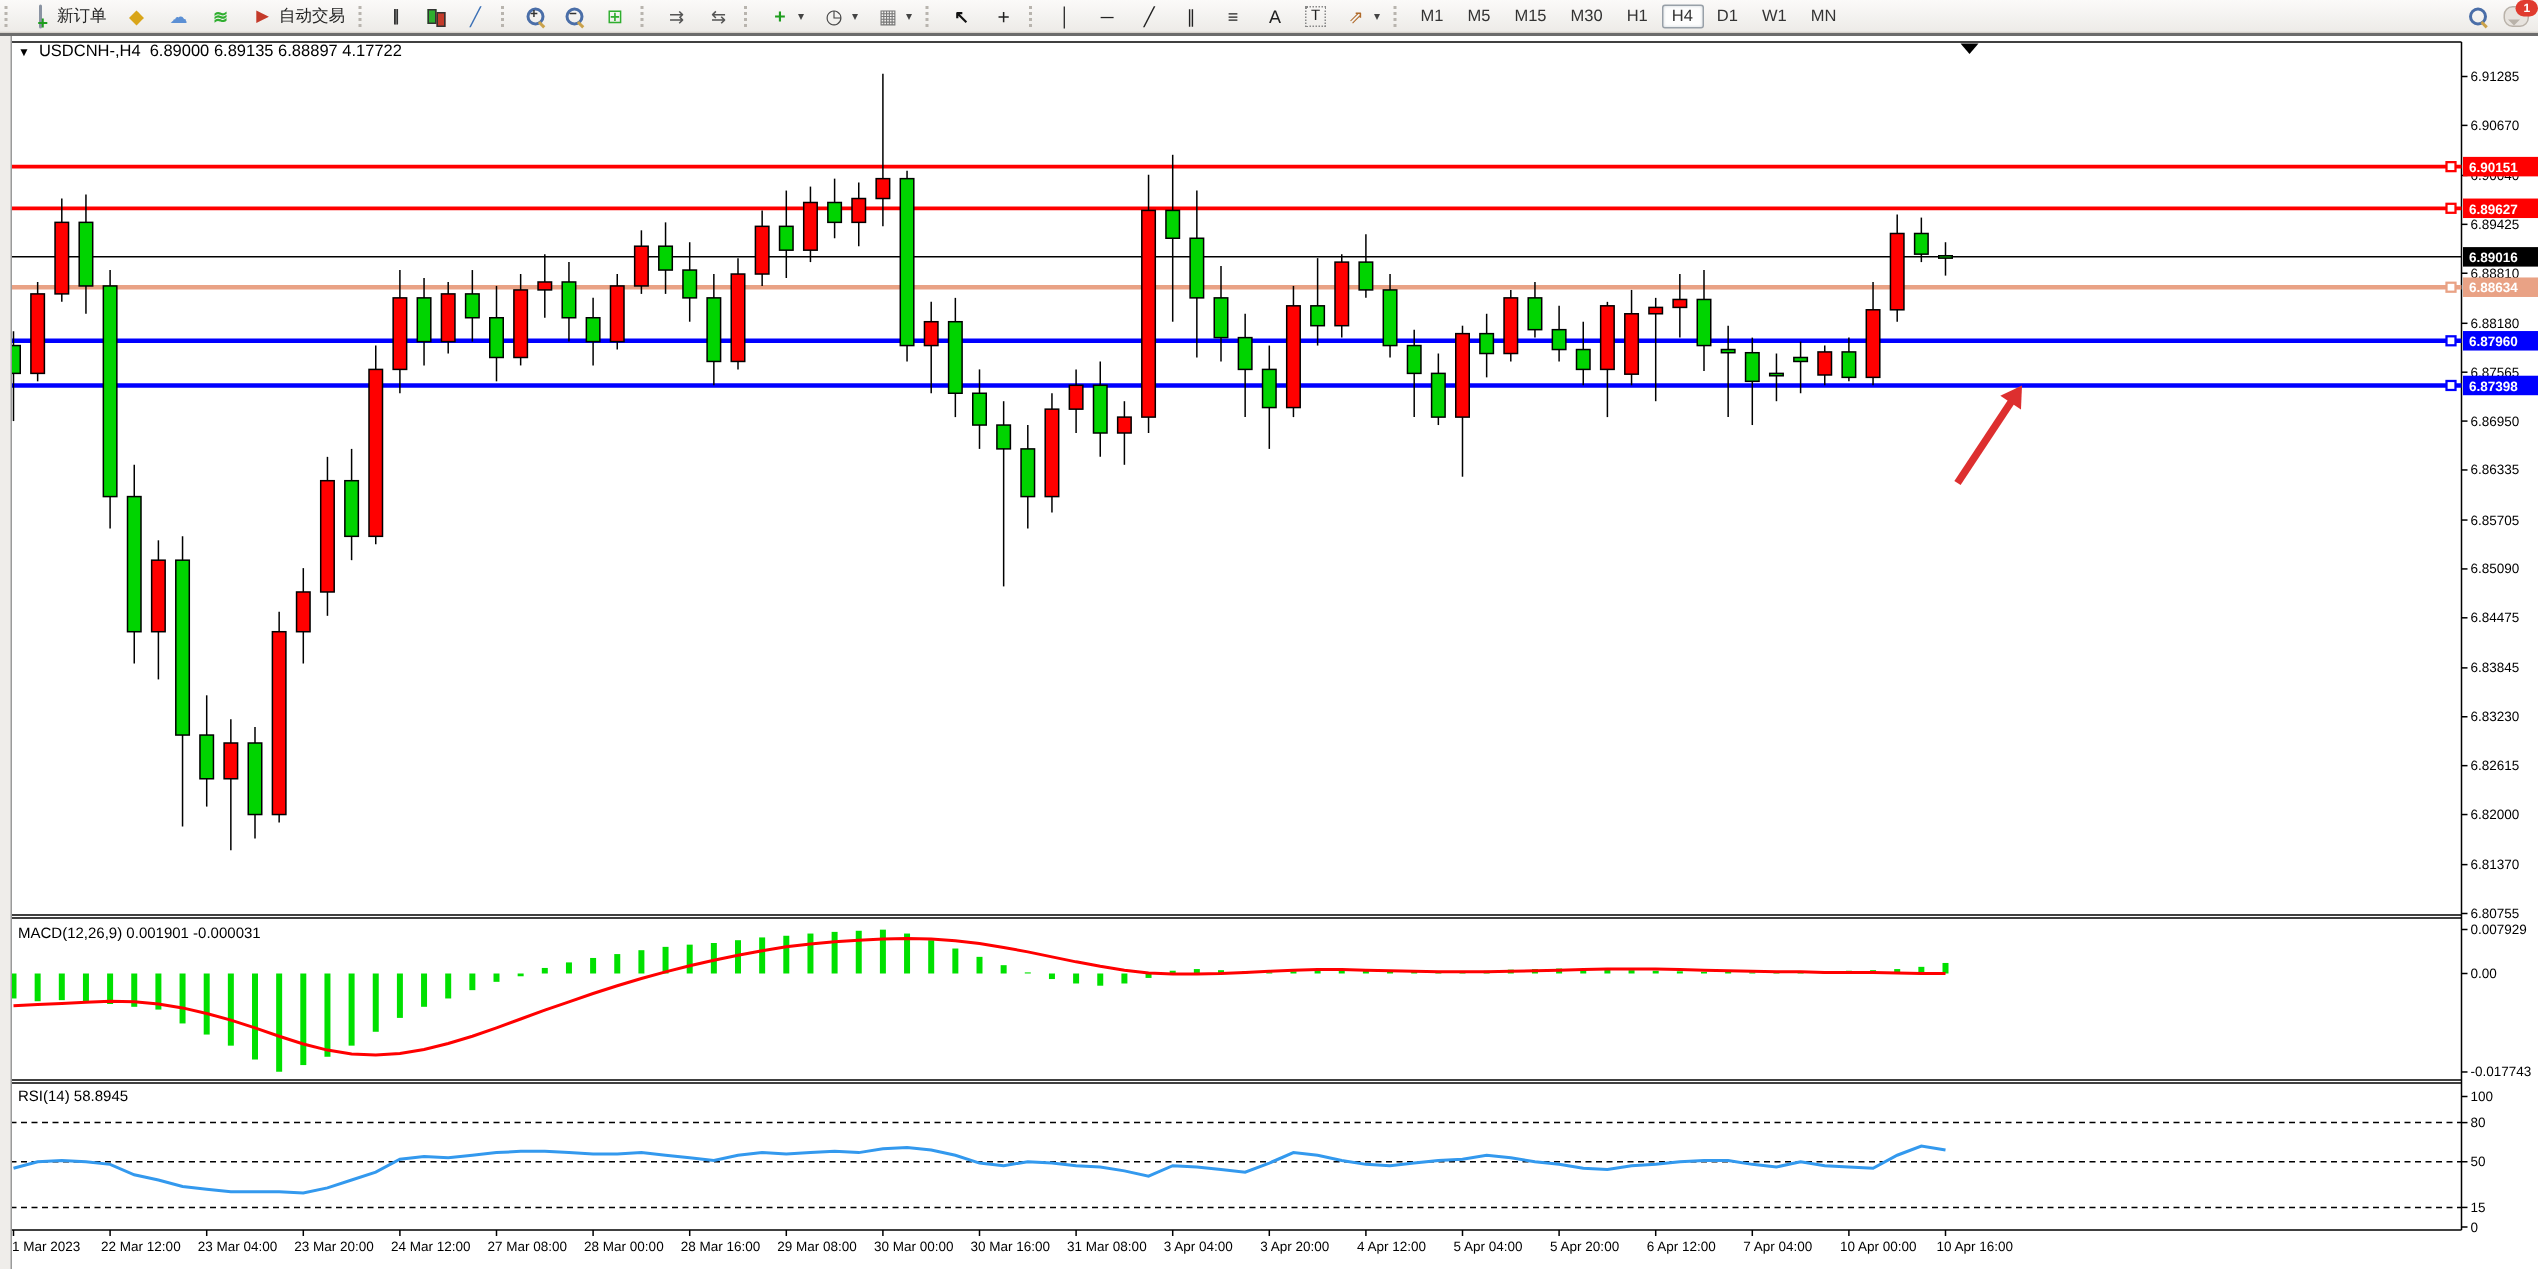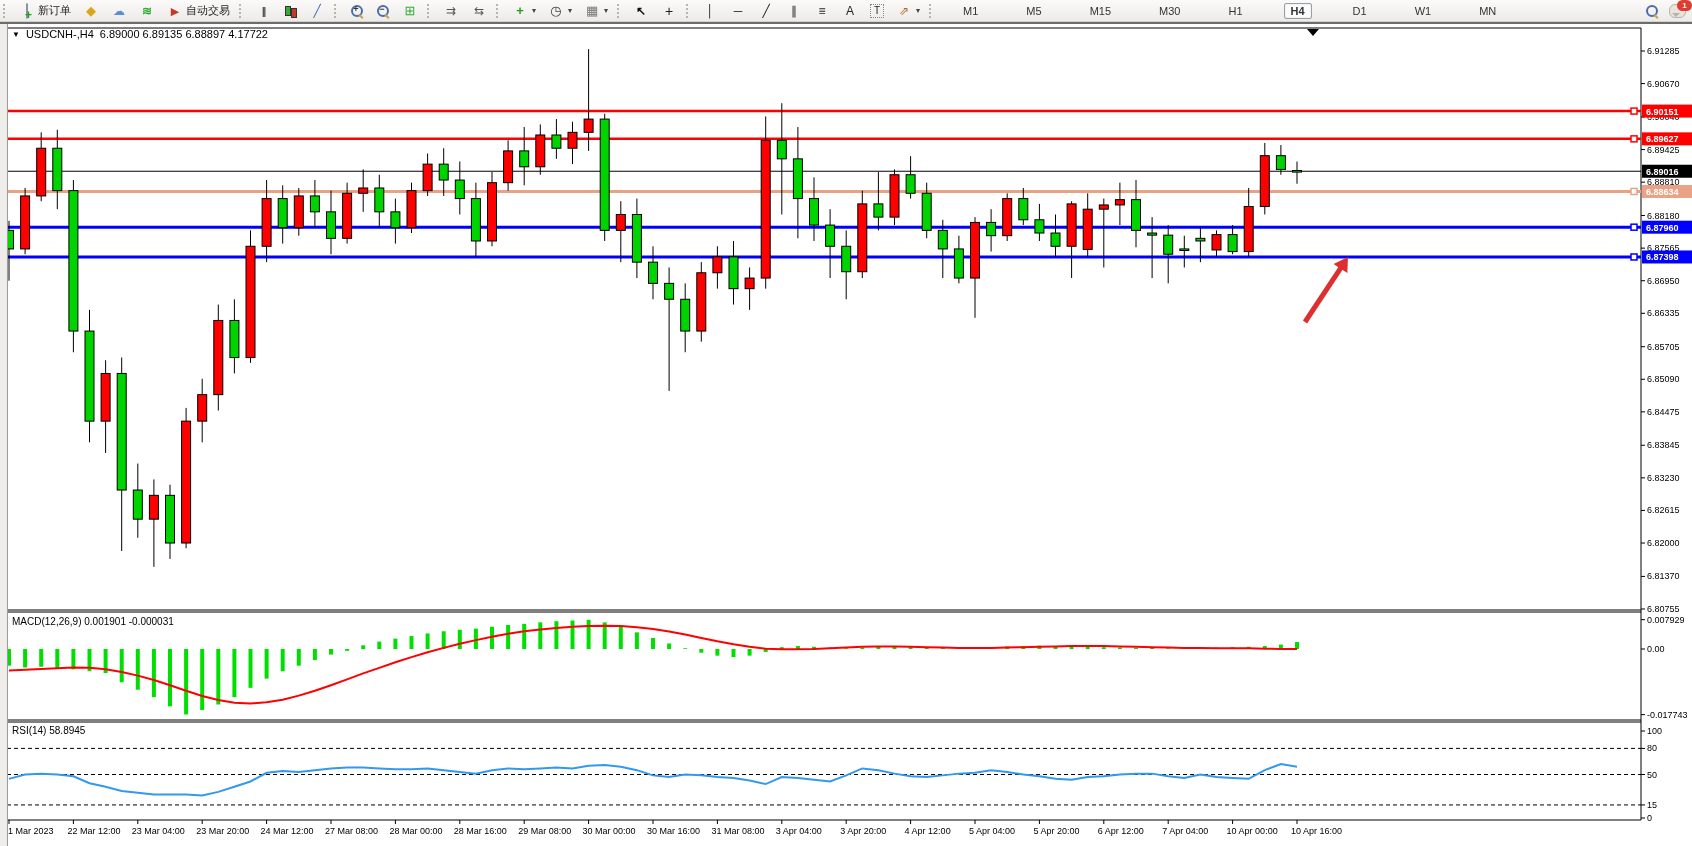--- a/index.html
+++ b/index.html
@@ -29,22 +29,22 @@
   .ic-mag::before{content:"";position:absolute;left:1px;top:1px;width:8px;height:8px;border:2px solid #4a6ea8;border-radius:50%;}
   .ic-mag::after{content:"";position:absolute;left:10px;top:10px;width:5px;height:2px;background:#caa24a;transform:rotate(45deg);transform-origin:0 0;}
   .ic-mag span{position:absolute;left:2px;top:0px;width:8px;text-align:center;font-size:9px;font-weight:bold;color:#333;}
   .ic-grid{color:#2fae2f;font-size:13px;}
   .ic-gray{color:#555;font-size:12px;}
   .ic-green{color:#1f9e1f;font-weight:bold;font-size:13px;}
   .ic-clock{color:#444;font-size:13px;}
   .ic-tpl{color:#777;font-size:13px;}
   .ic-cursor{color:#111;font-size:12px;font-weight:bold;}
   .caret{font-size:8px;color:#444;margin-left:1px;}
-  .tf-btn{padding:1px 6px;margin:0 17px;border:1px solid transparent;border-radius:2px;font-size:11px;color:#333;}
-  .tf-btn.active{background:#fdfdfd;border:1px solid #98a0a8;box-shadow:inset 0 0 2px #cdd4da;font-weight:bold;}
+  .tf-btn{padding:1px 6px;margin:0 1px;border:1px solid transparent;border-radius:2px;font-size:11px;color:#333;}
+  .tf-btn.active{background:#fdfdfd;border:1px solid #98a0a8;box-shadow:inset 0 0 2px #cdd4da;}
   #tb-right{position:absolute;right:6px;top:0;height:21px;display:flex;align-items:center;gap:10px;}
   .ic-chat{position:relative;width:15px;height:12px;background:#e7e3de;border:1px solid #b9b2a9;border-radius:6px;}
   .ic-chat::after{content:"";position:absolute;left:2px;bottom:-4px;border:4px solid transparent;border-top-color:#b9b2a9;}
   .badge{position:absolute;right:-7px;top:-5px;min-width:11px;height:11px;border-radius:6px;background:#e03b2f;color:#fff;
     font-size:8px;line-height:11px;text-align:center;padding:0 2px;font-weight:bold;}
 
   
   #chartwin{position:absolute;left:0;top:22px;width:1692px;height:824px;background:#fff;border-top:2px solid #6c6c6c;}
   #leftedge{position:absolute;left:0;top:0;width:7px;height:824px;background:#efedea;border-right:1px solid #9a9a9a;}
   #title{position:absolute;left:12px;top:4px;font-size:11px;color:#000;display:flex;align-items:center;gap:6px;}

